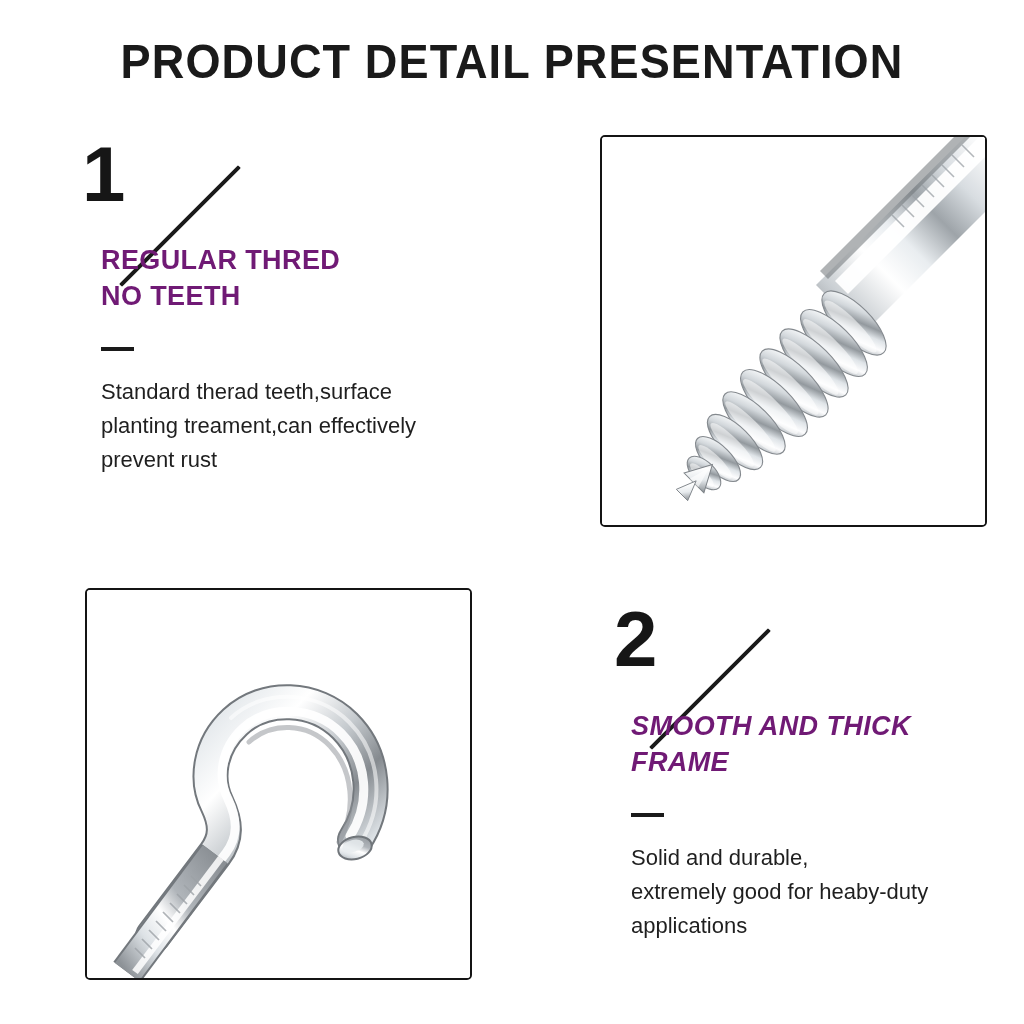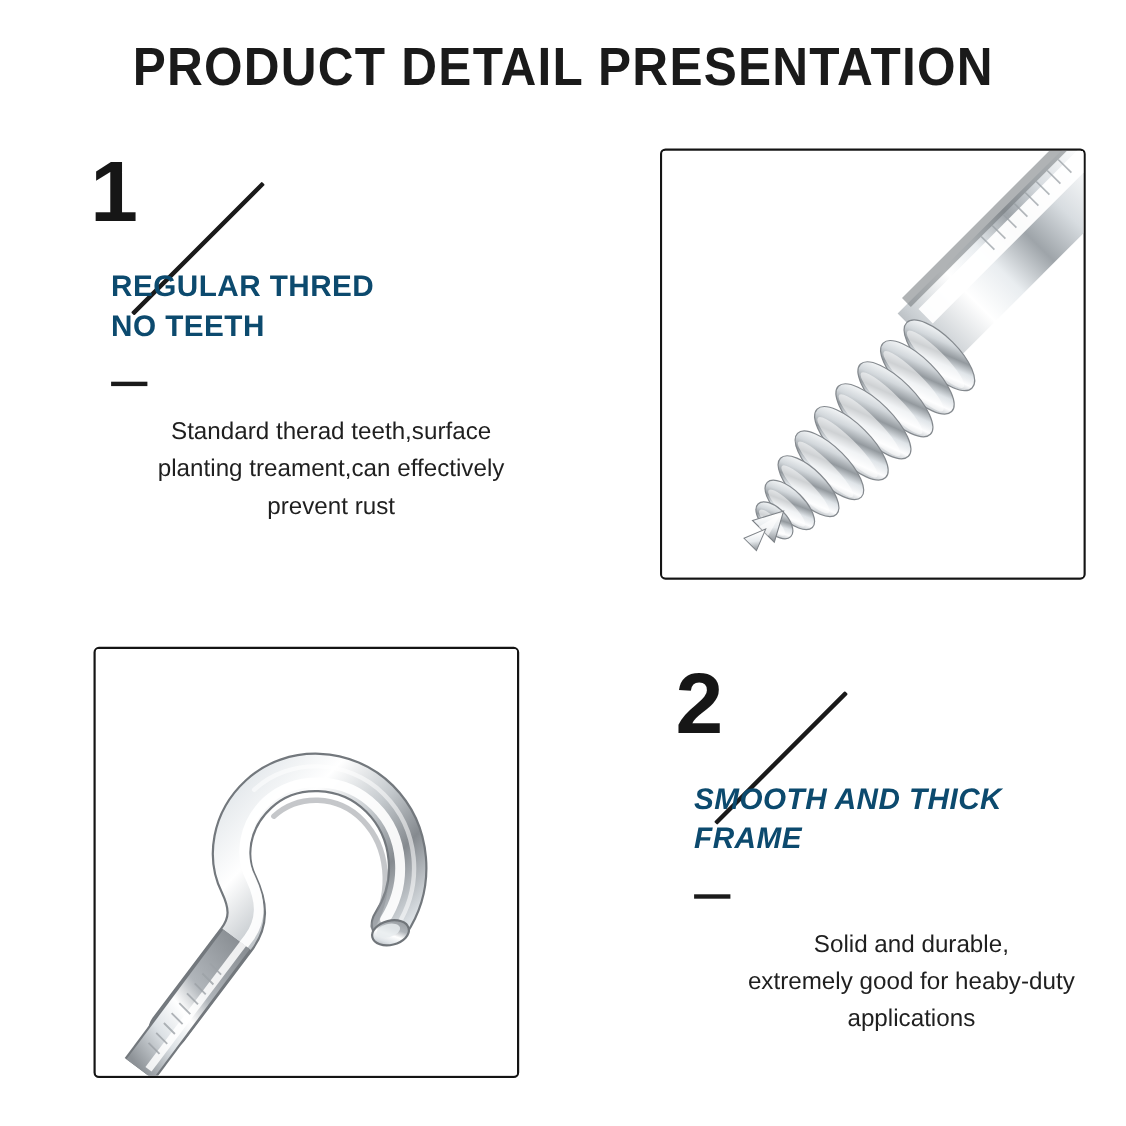--- a/index.html
+++ b/index.html
@@ -77,21 +77,21 @@
   .feature-2 .slash { left: 116px; top: 5px; height: 168px; width: 4px; }
 
   .feature-heading {
     position: absolute;
     left: 41px;
     top: 107px;
     font-size: 27px;
     font-weight: 700;
     line-height: 36px;
     letter-spacing: 0.4px;
-    color: #0c4a6e;
+    color: #701a75;
     white-space: pre-line;
   }
   .feature-2 .feature-heading { left: 39px; top: 108px; font-style: italic; }
 
   .rule {
     position: absolute;
     left: 41px;
     top: 212px;
     width: 33px;
     height: 4px;
@@ -102,21 +102,20 @@
   .feature-body {
     position: absolute;
     left: 41px;
     top: 240px;
     width: 400px;
     font-size: 22px;
     line-height: 34px;
     font-weight: 400;
     color: #1f1f1f;
     white-space: pre-line;
-    text-align: center;
   }
   .feature-2 .feature-body { left: 39px; top: 241px; width: 395px; }
 
   
   .photo-frame {
     position: absolute;
     border: 2px solid #141414;
     border-radius: 5px;
     background: #ffffff;
     overflow: hidden;

